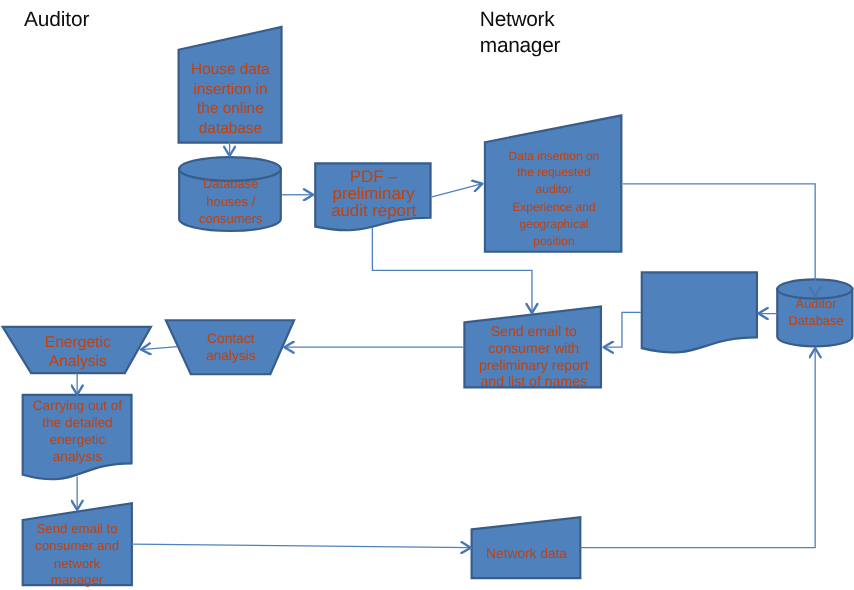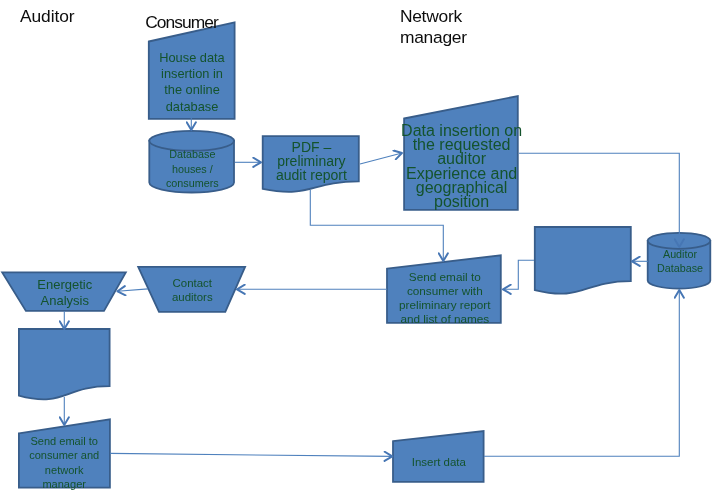--- a/index.html
+++ b/index.html
@@ -3,21 +3,21 @@
 <meta charset="utf-8">
 <style>
   html,body{margin:0;padding:0;background:#ffffff;}
   body{width:712px;height:492px;overflow:hidden;
        font-family:"Liberation Sans",sans-serif;
        -webkit-font-smoothing:antialiased;}
   #canvas{position:relative;width:712px;height:344px;background:#fff;}
   #sheet{position:absolute;left:0;top:0;width:712px;height:492px;}
   .lane-title{position:absolute;color:#0d0d0d;font-size:17.5px;line-height:22px;
               white-space:pre-line;letter-spacing:0px;}
-  .nodetext{position:absolute;color:#14532d;text-align:center;font-size:12.6px;
+  .nodetext{position:absolute;color:#c2410c;text-align:center;font-size:12.6px;
             letter-spacing:0px;line-height:16.3px;white-space:pre-line;
             pointer-events:none;}
 </style>
 </head>
 <body>
 
 <div id="canvas">
 
 <svg id="sheet" width="712" height="492" viewBox="0 0 712 492" xmlns="http://www.w3.org/2000/svg">
   <defs>
@@ -71,49 +71,52 @@
     <path d="M 148 288.9 L 117.5 291.3" marker-end="url(#ah)"></path>
     <path d="M 64.3 311 L 64.3 329" marker-end="url(#ah)"></path>
     <path d="M 64.3 397 L 64.3 425" marker-end="url(#ah)"></path>
     <path d="M 110 453.4 L 392.3 456.4" marker-end="url(#ah)"></path>
     <path d="M 484 456.3 L 679.3 456.3 L 679.3 290" marker-end="url(#ah)"></path>
   </g>
 
 </svg>
 
 <div class="lane-title" style="left:20.0px;top:5.0px;font-size:17.4px;letter-spacing:-0.1px;">Auditor</div>
-<div class="lane-title" style="left:145.2px;top:10.6px;font-size:17.4px;letter-spacing:-0.95px;">Consumer</div>
 <div class="lane-title" style="left:399.9px;top:5.5px;font-size:17.4px;letter-spacing:-0.25px;line-height:21.3px;">Network
 manager</div>
 
 <div class="nodetext" style="left:127.0px;top:49.85px;width:130px;font-size:12.8px;line-height:16.3px;">House data
 insertion in
 the online
 database</div>
 <div class="nodetext" style="left:132.3px;top:147.35px;width:120px;font-size:10.8px;line-height:14.4px;">Database
 houses /
 consumers</div>
 <div class="nodetext" style="left:256.4px;top:139.99px;width:110px;font-size:14px;line-height:14.2px;">PDF –
 preliminary
 audit report</div>
-<div class="nodetext" style="left:396.6px;top:124.39px;width:130px;font-size:16px;line-height:14.05px;">Data insertion on
+<div class="nodetext" style="left:396.6px;top:124.39px;width:130px;font-size:10px;line-height:14.05px;">Data insertion on
 the requested
 auditor
 Experience and
 geographical
 position</div>
 <div class="nodetext" style="left:640.0px;top:246.91px;width:80px;font-size:10.75px;line-height:14.2px;">Auditor
 Database</div>
 <div class="nodetext" style="left:379.8px;top:269.99px;width:130px;font-size:11.75px;line-height:14.0px;">Send email to
 consumer with
 preliminary report
 and list of names</div>
 <div class="nodetext" style="left:142.3px;top:275.63px;width:100px;font-size:11.45px;line-height:14.3px;">Contact
-auditors</div>
+analysis</div>
 <div class="nodetext" style="left:4.8px;top:276.77px;width:120px;font-size:13.0px;line-height:16.6px;">Energetic
 Analysis</div>
+<div class="nodetext" style="left:14.5px;top:331.99px;width:100px;font-size:11.35px;line-height:14.1px;">Carrying out of
+the detailed
+energetic
+analysis</div>
 <div class="nodetext" style="left:14.2px;top:433.73px;width:100px;font-size:11.05px;line-height:14.4px;">Send email to
 consumer and
 network
 manager</div>
-<div class="nodetext" style="left:388.8px;top:455.48px;width:100px;font-size:11.45px;line-height:14.0px;">Insert data</div>
+<div class="nodetext" style="left:388.8px;top:455.48px;width:100px;font-size:11.45px;line-height:14.0px;">Network data</div>
 
 </div>
 
 </body></html>

